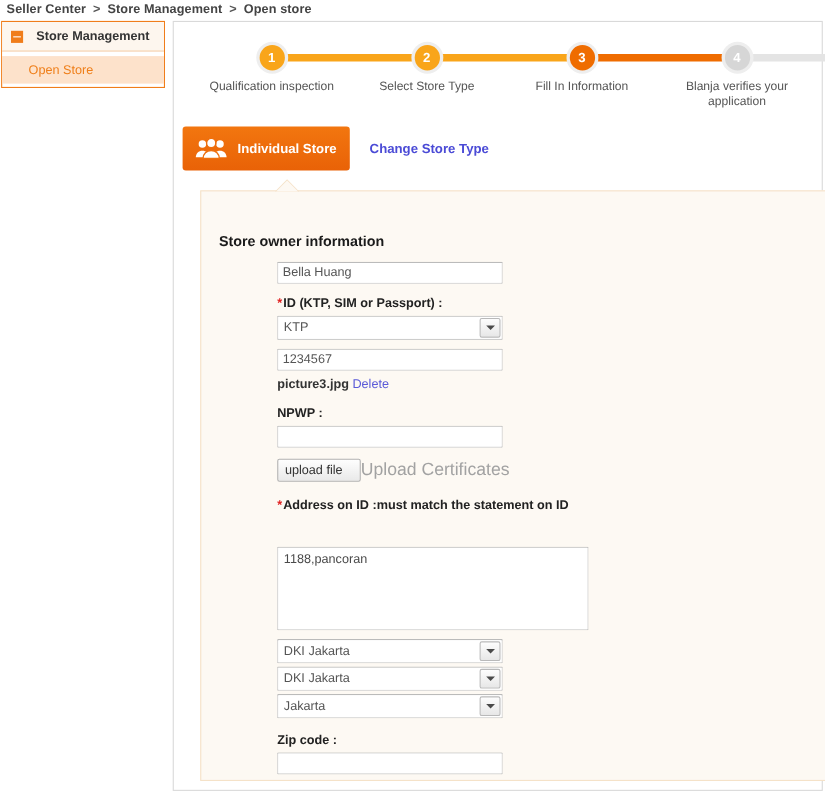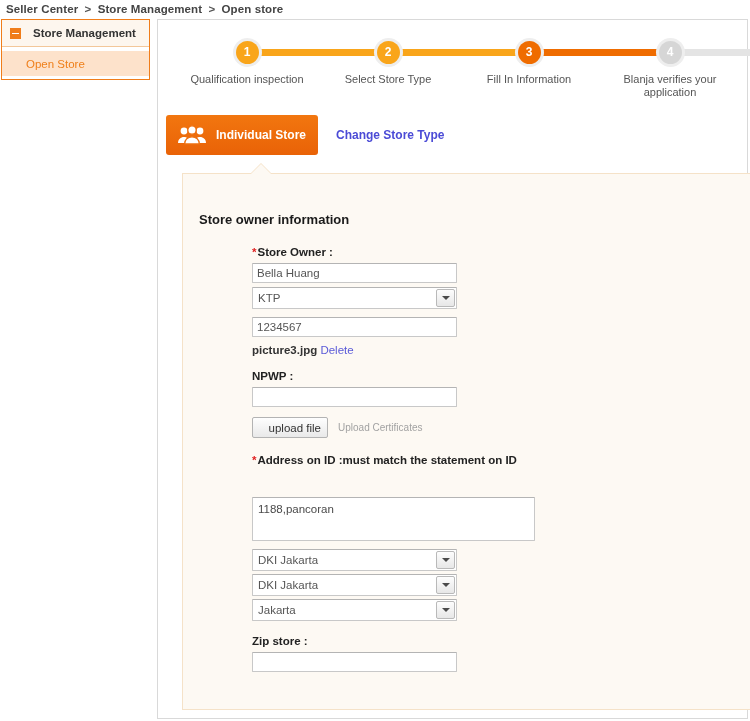--- a/index.html
+++ b/index.html
@@ -238,21 +238,21 @@
     background: #ffffff;
     font-family: "Liberation Sans", sans-serif;
     font-size: 11.5px;
     color: #555555;
     outline: none;
     border-radius: 1px;
   }
   input.txt::placeholder { color: #8b8b8b; }
   textarea.txt {
     width: 283px;
-    height: 44px;
+    height: 76px;
     padding: 4px 5px;
     resize: none;
     line-height: 14px;
     color: #4a4a4a;
     margin-top: 30px;
   }
 
   .selwrap {
     position: relative;
     width: 205px;
@@ -301,23 +301,23 @@
   .upload-btn {
     width: 76px; height: 21px;
     background: linear-gradient(#fefefe, #e9e9e9);
     border: 1px solid #b3b3b3;
     border-radius: 2px;
     font-family: "Liberation Sans", sans-serif;
     font-size: 11.5px;
     color: #333333;
     cursor: pointer;
     line-height: 19px;
-    text-align: right;
-  }
-  .upload-note { margin-left: 10px; color: #a2a2a2; font-size: 10px; }
+    text-align: left;
+  }
+  .upload-note { color: #a2a2a2; font-size: 16px; }
 </style>
 </head>
 <body>
 
 <div id="breadcrumb">
   <span>Seller Center</span>
   <span class="sep">&gt;</span>
   <span>Store Management</span>
   <span class="sep">&gt;</span>
   <span>Open store</span>
@@ -380,25 +380,25 @@
     </div>
     <a id="change-type-link">Change Store Type</a>
   </div>
 
   <div id="form-panel">
     <div id="panel-arrow"></div>
     <div id="panel-title">Store owner information</div>
 
     <div class="field-col">
 
+      <input class="txt" type="text" value="Bella Huang" style="">
+
       <div class="lbl">
-        <span class="req">*</span><span>Store Owner :</span>
-      </div>
-      <input class="txt" type="text" value="Bella Huang" style="">
-
+        <span class="req">*</span><span>ID (KTP, SIM or Passport) :</span>
+      </div>
       <div class="selwrap">
         <span class="selval">KTP</span>
         <span class="arrowbtn">
             <i></i>
           </span>
       </div>
 
       <input class="txt" type="text" style="margin-top: 8px;" value="1234567">
 
       <div class="filerow">
@@ -431,18 +431,18 @@
             <i></i>
           </span>
       </div>
       <div class="selwrap" style="margin-top:3px;">
         <span class="selval">Jakarta</span>
         <span class="arrowbtn">
             <i></i>
           </span>
       </div>
 
-      <div class="lbl" style="margin-top:13px;">Zip store :</div>
+      <div class="lbl" style="margin-top:13px;">Zip code :</div>
       <input class="txt" type="text" value="" style="">
 
     </div>
   </div>
 </div>
 
 </body></html>

